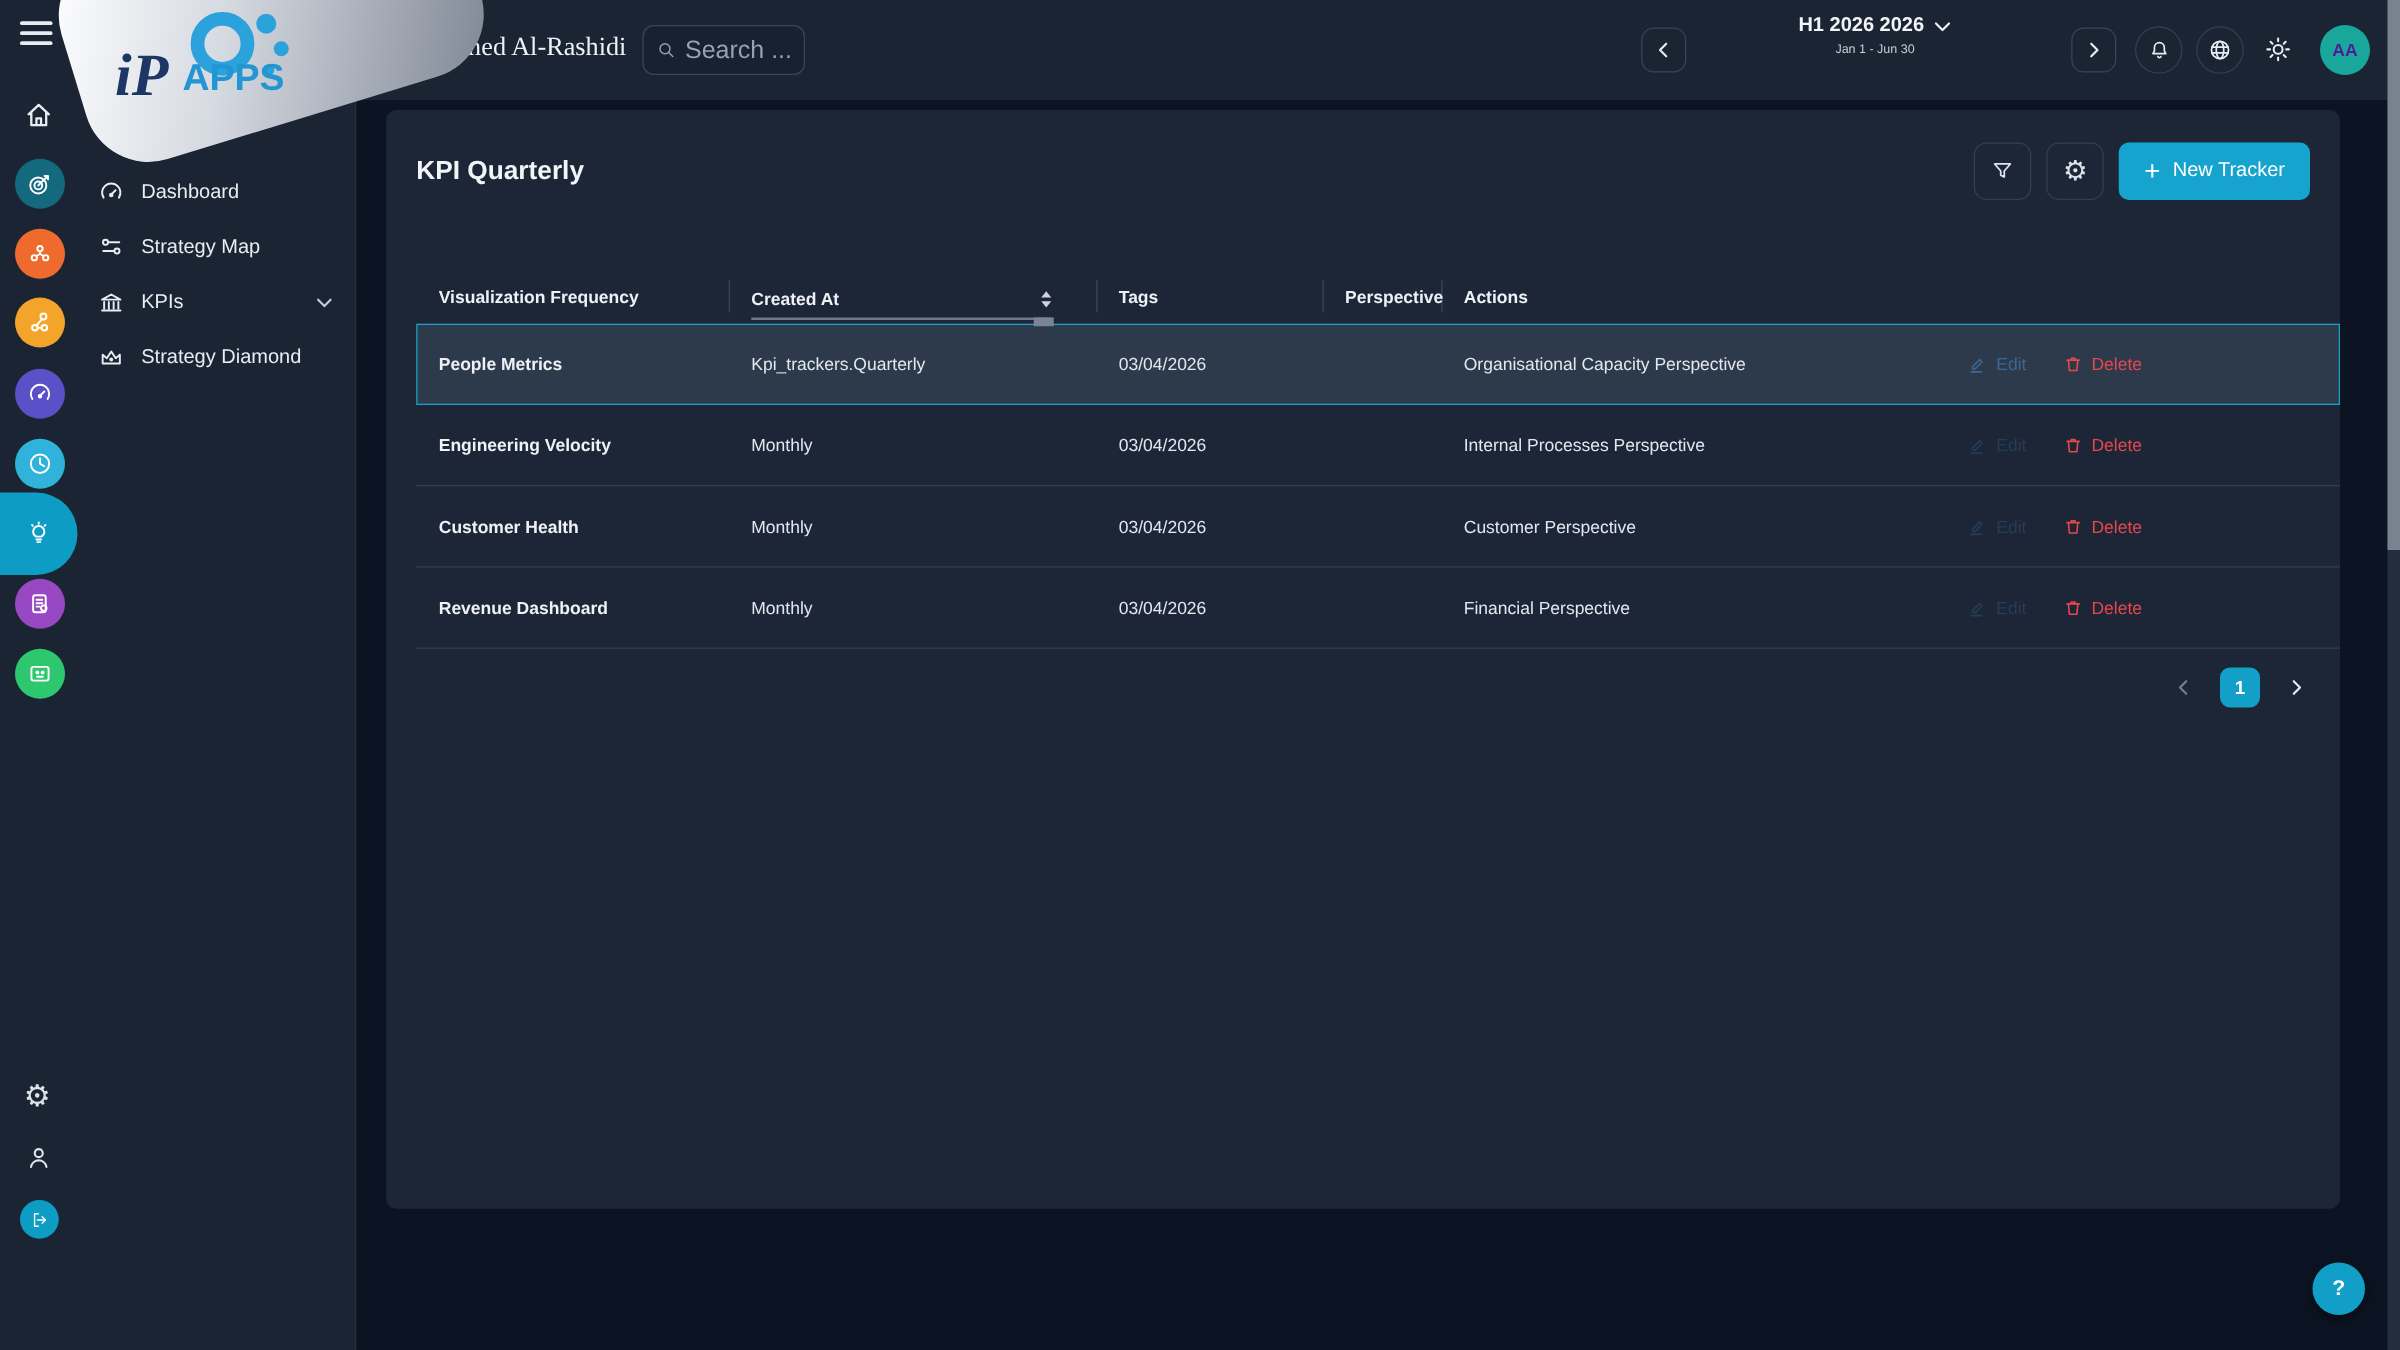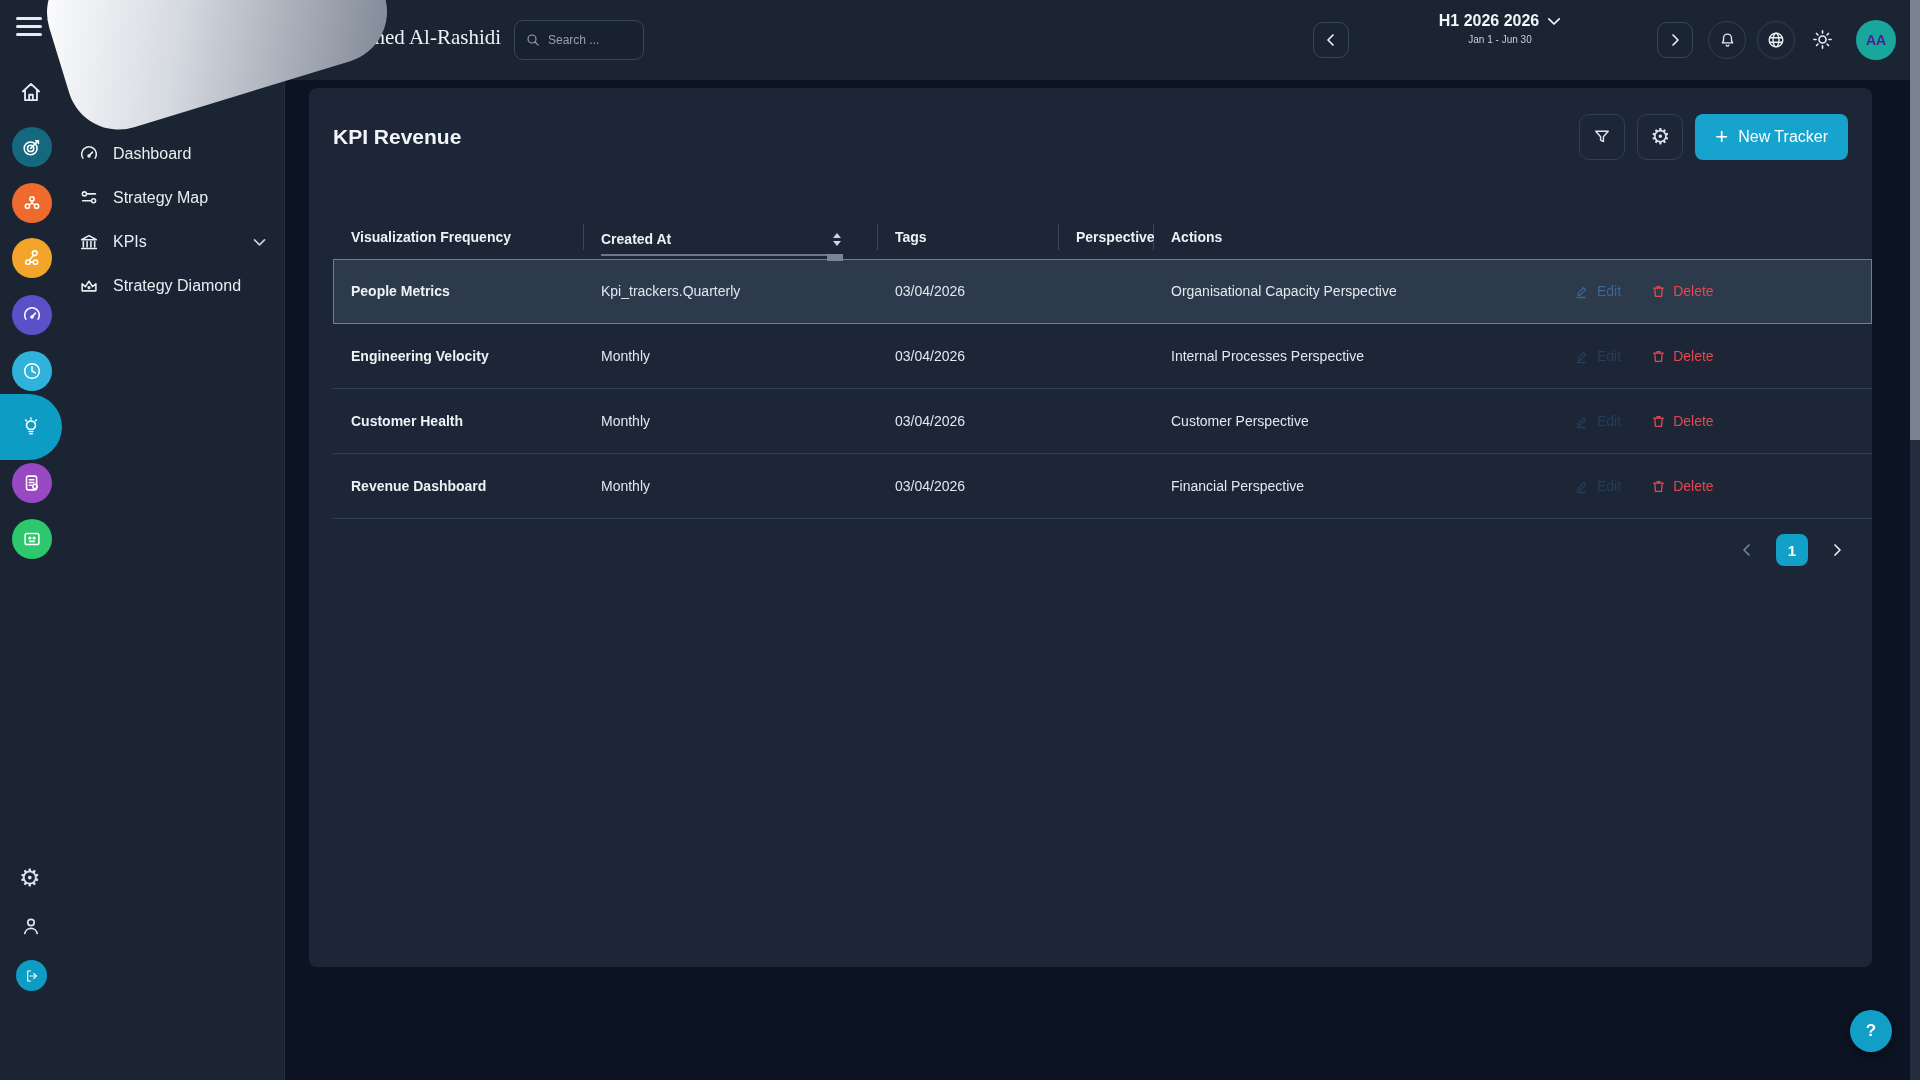--- a/index.html
+++ b/index.html
@@ -35,21 +35,21 @@
   .side-logout { position:absolute; left:16px; top:960px; width:31px; height:31px; border-radius:50%;
     background:#0d9cc3; display:flex; align-items:center; justify-content:center; color:#fff; cursor:pointer; }
 
   
   .topbar { position:absolute; left:285px; top:0; width:1625px; height:80px; background:#1b2433; z-index:4; }
   .collapse-btn { position:absolute; left:22px; top:28px; color:#e4e9ef; cursor:pointer; }
   .user-name { position:absolute; left:58px; top:25px; font-family:"Liberation Serif", serif; font-size:21px; color:#eef1f5; }
   .search-box { position:absolute; left:229px; top:20px; width:130px; height:40px; border-radius:9px;
     border:1px solid #3a4557; background:#18212f; display:flex; align-items:center; padding:0 10px; gap:7px; color:#97a1b0; }
   .search-box input { flex:1; min-width:0; background:transparent; border:none; outline:none;
-    color:#cfd6df; font-size:12px; font-family:"Liberation Sans", sans-serif; }
+    color:#cfd6df; font-size:20px; font-family:"Liberation Sans", sans-serif; }
   .search-box input::placeholder { color:#97a1b0; }
   .sq-btn { position:absolute; top:22px; width:36px; height:36px; border-radius:10px; border:1px solid #39455a;
     background:transparent; display:flex; align-items:center; justify-content:center; color:#e8edf3; cursor:pointer; }
   .btn-prev { left:1028px; } .btn-next { left:1372px; }
   .period { position:absolute; left:1080px; top:12px; width:270px; text-align:center; cursor:pointer; }
   .period-top { display:flex; align-items:center; justify-content:center; gap:8px; font-size:16px; font-weight:bold; color:#f2f5f8; }
   .period-range { margin-top:4px; font-size:10px; color:#c6cdd8; }
   .circ-btn { position:absolute; top:21px; width:38px; height:38px; border-radius:50%; border:1px solid #333f52;
     display:flex; align-items:center; justify-content:center; color:#e8edf3; cursor:pointer; }
   .bell-btn { left:1423px; } .globe-btn { left:1472px; }
@@ -102,20 +102,30 @@
     background:#129fc7; color:#fff; font-size:17px; font-weight:bold; display:flex; align-items:center;
     justify-content:center; cursor:pointer; box-shadow:0 3px 10px rgba(0,0,0,0.45); z-index:8; }
   .scrollbar { position:absolute; right:0; top:0; width:10px; height:1080px; background:#232d3d; z-index:9; }
   .scroll-thumb { position:absolute; top:0; right:0; width:10px; height:440px; background:#79838f; }
 </style>
 </head>
 <body>
 
 <aside class="sidebar">
   <div class="logo-band"></div>
+  <div class="logo">
+    <svg width="168" height="86" viewBox="0 0 168 86">
+      <circle cx="92" cy="29" r="20" fill="none" stroke="#2ba2dc" stroke-width="11"></circle>
+      <circle cx="127" cy="13" r="8" fill="#2ba2dc"></circle>
+      <circle cx="139" cy="33" r="6" fill="#2ba2dc"></circle>
+      <circle cx="129" cy="50" r="4.5" fill="#2ba2dc"></circle>
+      <text x="6" y="70" font-family="Liberation Serif, serif" font-style="italic" font-weight="bold" font-size="48" fill="#1c3766">iP</text>
+      <text x="60" y="66" font-family="Liberation Sans, sans-serif" font-weight="bold" font-size="30" fill="#2196d3">APPS</text>
+    </svg>
+  </div>
   <div class="hamburger">
       <span></span>
       <span></span>
       <span></span>
     </div>
 
   <div class="rail-icon" style="top:79px;">
     <svg class="ico" width="26" height="26" viewBox="0 0 24 24">
         <path d="M4.5 11.5L12 4.5l7.5 7M6.5 10v9.5h11V10M10.3 19.5v-5h3.4v5"></path>
       </svg>
@@ -306,21 +316,21 @@
         <path d="M12 3v2.3M12 18.7V21M3 12h2.3M18.7 12H21M5.7 5.7l1.6 1.6M16.7 16.7l1.6 1.6M18.3 5.7l-1.6 1.6M7.3 16.7l-1.6 1.6"></path>
       </svg>
   </div>
   <div class="avatar">AA</div>
 </header>
 
 <div class="page-bg"></div>
 
 <section class="card">
   <div class="card-head">
-    <h1 class="page-title">KPI Revenue</h1>
+    <h1 class="page-title">KPI Quarterly</h1>
     <div class="head-actions">
       <button class="icon-btn">
         <span>
           <svg class="ico" width="20" height="20" viewBox="0 0 24 24">
               <path d="M4.5 5h15l-5.8 6.8v5.7l-3.4-1.8v-3.9z"></path>
             </svg>
         </span>
       </button>
       <button class="icon-btn">
         <span class="gear-glyph" style="font-size:22px;">⚙</span>

